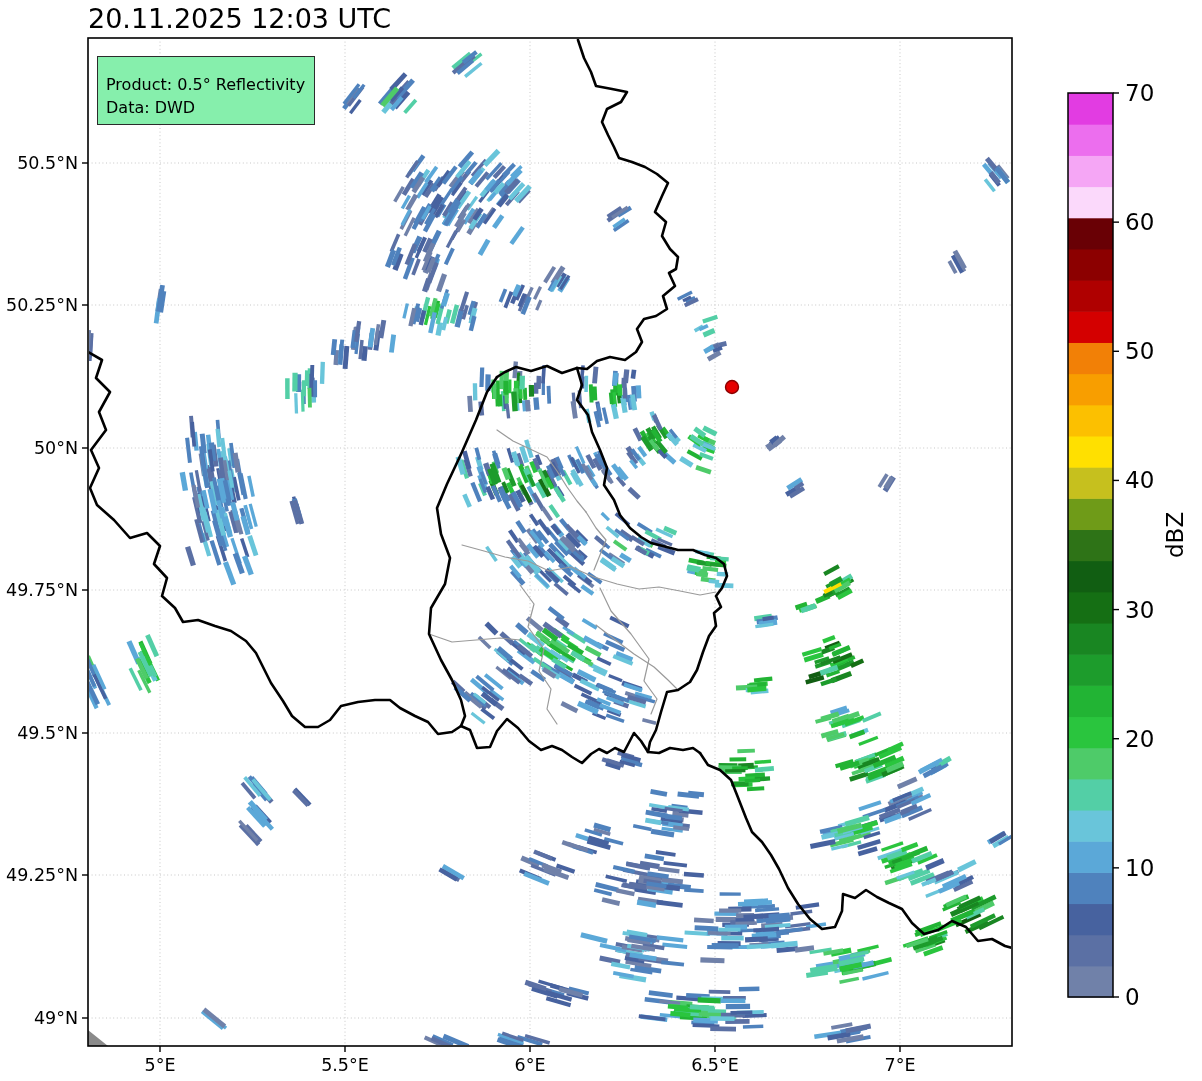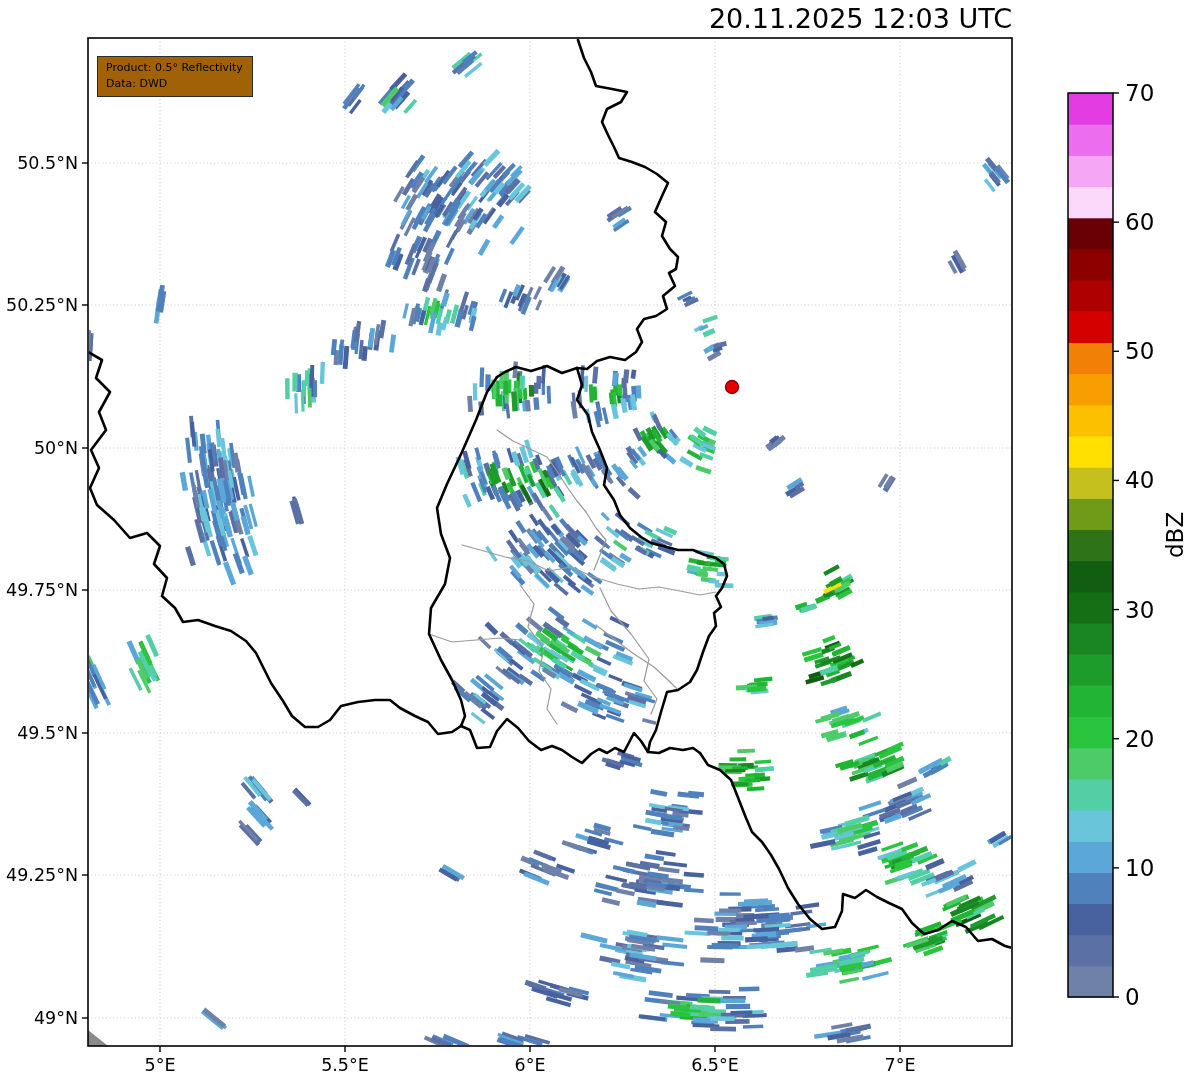--- a/index.html
+++ b/index.html
@@ -7,27 +7,27 @@
     position:relative;
     width:1202px;height:1081px;
     background:#ffffff;
     font-family:"DejaVu Sans","Liberation Sans",sans-serif;
     color:#000;
     overflow:hidden;
   }
   .fig svg{position:absolute;left:0;top:0;}
   .title{
     position:absolute;left:88px;top:3px;width:924px;
-    text-align:right;font-size:27px;color:#000;white-space:nowrap;
+    text-align:left;font-size:27px;color:#000;white-space:nowrap;
   }
   .anno-box{
     position:absolute;left:97px;top:56px;
-    background:#a16207;border:1.2px solid #2b2b2b;
-    padding:3px 9px 5px 8px;
-    font-size:11px;line-height:1.42;white-space:nowrap;
+    background:#86efac;border:1.2px solid #2b2b2b;
+    padding:17px 9px 5px 8px;
+    font-size:16px;line-height:1.42;white-space:nowrap;
   }
   .cbar-label{
     position:absolute;left:1152px;top:522px;
     font-size:23px;color:#000;
     transform:rotate(-90deg);transform-origin:center;
     width:46px;text-align:center;white-space:nowrap;
   }
 </style>
 </head>
 <body>

